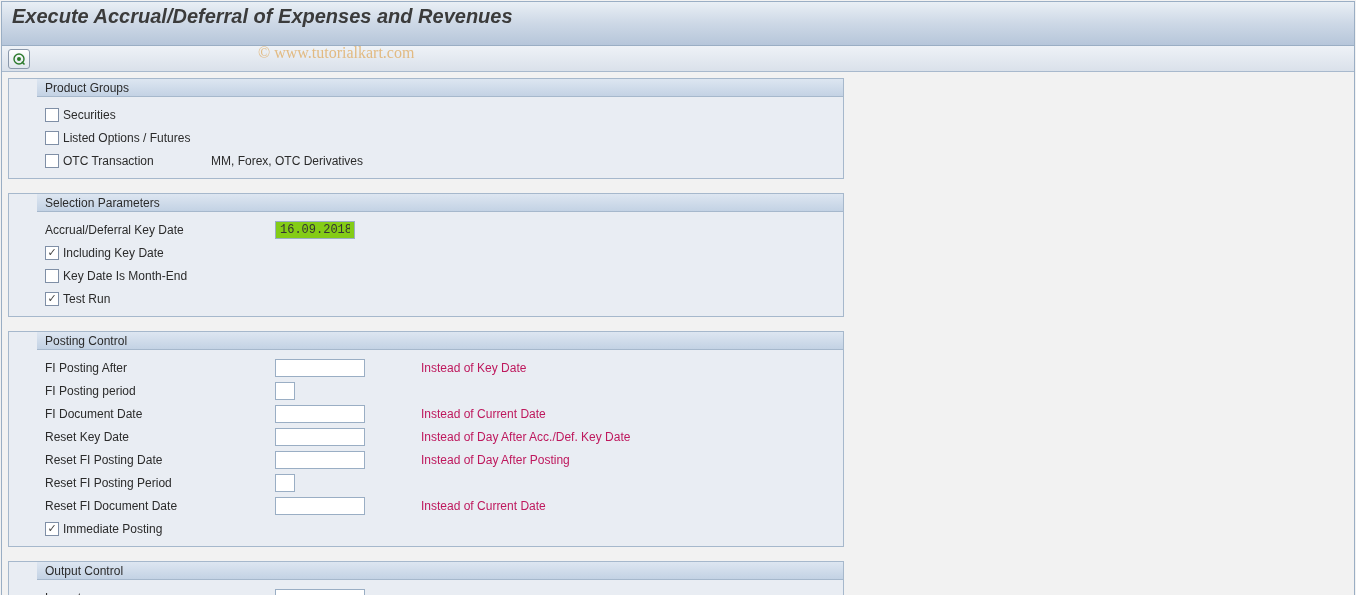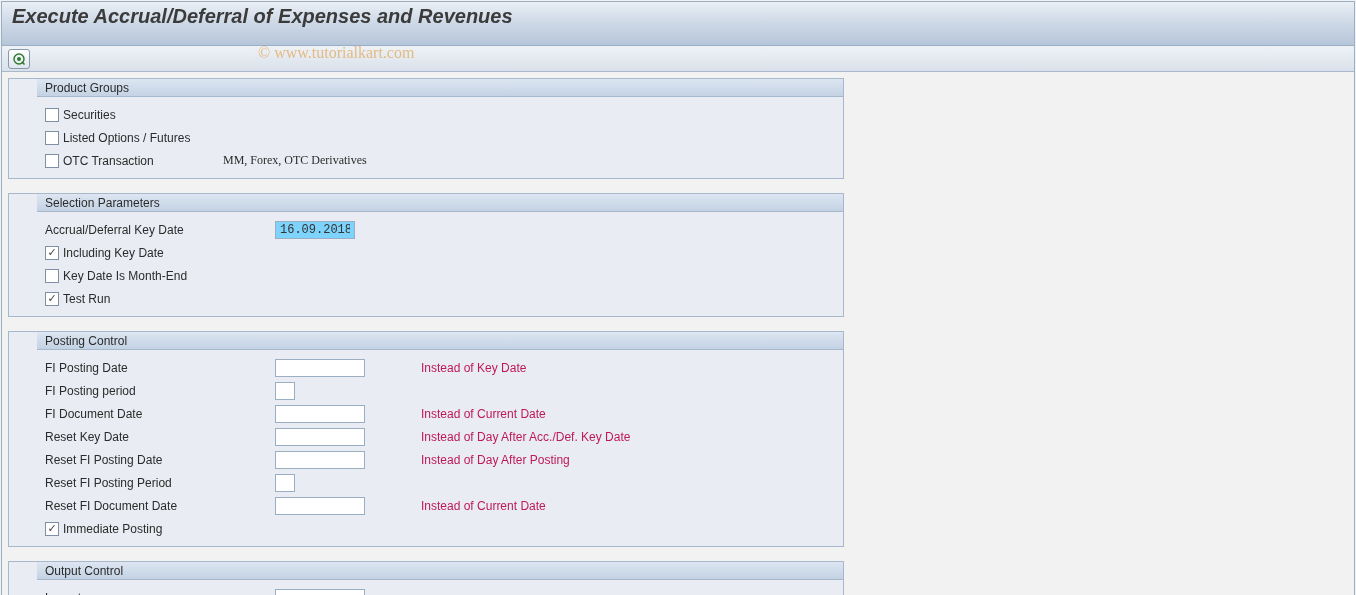--- a/index.html
+++ b/index.html
@@ -108,34 +108,33 @@
     .lbl-fixed {
       display: inline-block;
       width: 230px;
     }
     .lbl-fixed-sm {
       display: inline-block;
       width: 140px;
     }
     .sublabel {
       color: #2b2b2b;
-      margin-left: 20px;
-      font-family: Liberation Serif, serif;
+      margin-left: 8px;
     }
     .txt-input {
       height: 18px;
       border: 1px solid #9aaec4;
       background: #ffffff;
       padding: 1px 4px;
       font-family: "Courier New", monospace;
       font-size: 12px;
       color: #333;
     }
     .date-hi {
-      background: #7dd3fc;
+      background: #84cc16;
       width: 80px;
     }
     .w-90 { width: 90px; }
     .w-20 { width: 20px; }
     .field-col {
       width: 140px;
       display:inline-flex;
       justify-content:flex-start;
     }
     .hint-col {
@@ -201,21 +200,21 @@
             <span class="chk">✓</span>
             <span class="lbl">Test Run</span>
           </div>
         </div>
       </div>
 
       <div class="group">
         <div class="group-header">Posting Control</div>
         <div class="group-body">
           <div class="row">
-            <span class="lbl lbl-fixed">FI Posting Date</span>
+            <span class="lbl lbl-fixed">FI Posting After</span>
             <span class="field-col">
                 <input class="txt-input w-90" style="">
               </span>
             <span class="hint-col">Instead of Key Date</span>
           </div>
           <div class="row">
             <span class="lbl lbl-fixed">FI Posting period</span>
             <span class="field-col">
                 <input class="txt-input w-20" style="">
               </span>

